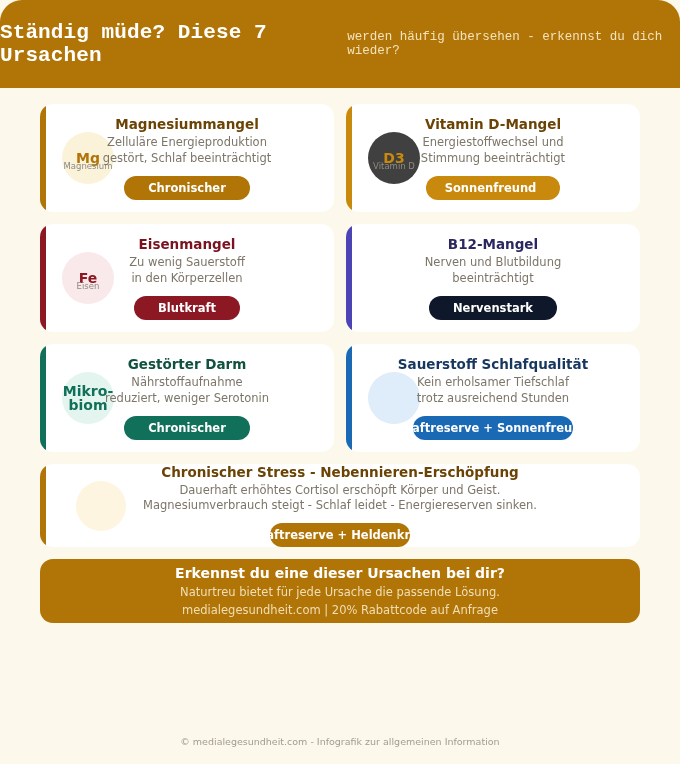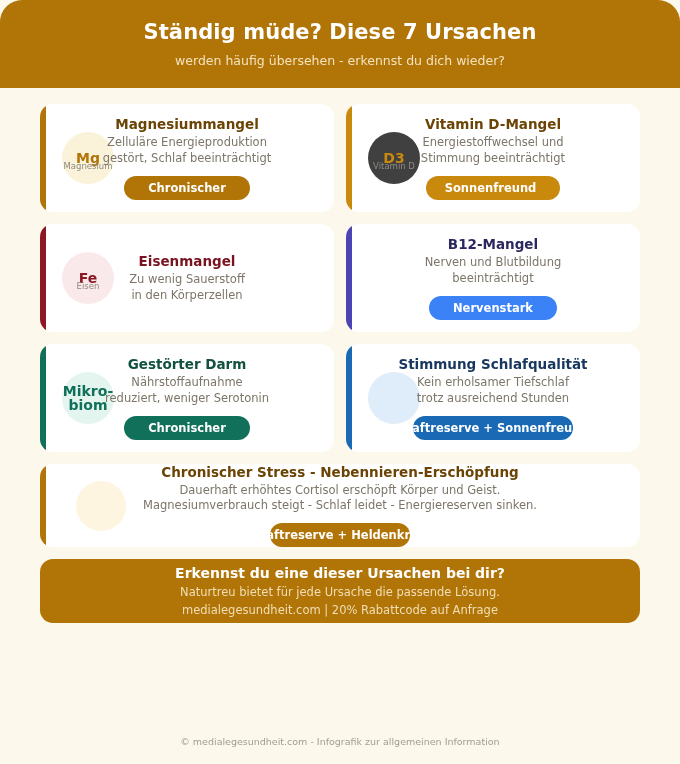--- a/index.html
+++ b/index.html
@@ -16,24 +16,25 @@
     position: relative;
   }
 
   
   .header {
     height: 88px;
     background: #b07407;
     border-top-left-radius: 22px;
     border-top-right-radius: 22px;
     display: flex;
-    flex-direction: column;
+    flex-direction: row;
     align-items: center;
     justify-content: center;
     gap: 9px;
+    font-family: Liberation Mono, monospace;
   }
   .header-title {
     font-size: 21px;
     font-weight: bold;
     color: #ffffff;
     letter-spacing: 0.1px;
   }
   .header-subtitle {
     font-size: 12.5px;
     color: #f5e3bd;
@@ -227,30 +228,31 @@
     <div class="card">
       <div class="accent-bar" style="background: rgb(140, 24, 35);"></div>
       <div class="badge" style="background: rgb(250, 233, 234);">
         <span class="badge-symbol" style="color: rgb(140, 24, 35);">Fe</span>
         <span class="badge-label">Eisen</span>
       </div>
       <div class="card-body">
         <div class="card-title" style="color: rgb(122, 18, 32);">Eisenmangel</div>
         <div class="card-desc">Zu wenig Sauerstoff
 in den Körperzellen</div>
+        <div class="pill" style="background: rgb(140, 24, 35);">Blutkraft</div>
       </div>
     </div>
 
     <div class="card">
       <div class="accent-bar" style="background: rgb(76, 68, 181);"></div>
       <div class="card-body">
         <div class="card-title" style="color: rgb(43, 40, 96);">B12-Mangel</div>
         <div class="card-desc">Nerven und Blutbildung
 beeinträchtigt</div>
-        <div class="pill" style="background: #3b82f6;">Nervenstark</div>
+        <div class="pill" style="background: #0f172a;">Nervenstark</div>
       </div>
     </div>
   </div>
 
   <div class="row">
     <div class="card">
       <div class="accent-bar" style="background: rgb(17, 112, 90);"></div>
       <div class="badge" style="background: rgb(227, 245, 238);">
         <span class="badge-symbol" style="color: rgb(17, 112, 90);">Mikro-
 biom</span>
@@ -264,21 +266,21 @@
       </div>
     </div>
 
     <div class="card">
       <div class="accent-bar" style="background: rgb(26, 105, 181);"></div>
       <div class="badge" style="background: rgb(223, 236, 249);">
         <span class="badge-symbol" style="color: rgb(26, 105, 181);"></span>
         <span class="badge-label"></span>
       </div>
       <div class="card-body">
-        <div class="card-title" style="color: rgb(23, 55, 95);">Stimmung Schlafqualität</div>
+        <div class="card-title" style="color: rgb(23, 55, 95);">Sauerstoff Schlafqualität</div>
         <div class="card-desc">Kein erholsamer Tiefschlaf
 trotz ausreichend Stunden</div>
         <div class="pill" style="background: rgb(26, 105, 181);">Kraftreserve + Sonnenfreund</div>
       </div>
     </div>
   </div>
 
   <div class="row">
     <div class="card wide">
       <div class="accent-bar" style="background: rgb(176, 116, 7);"></div>

